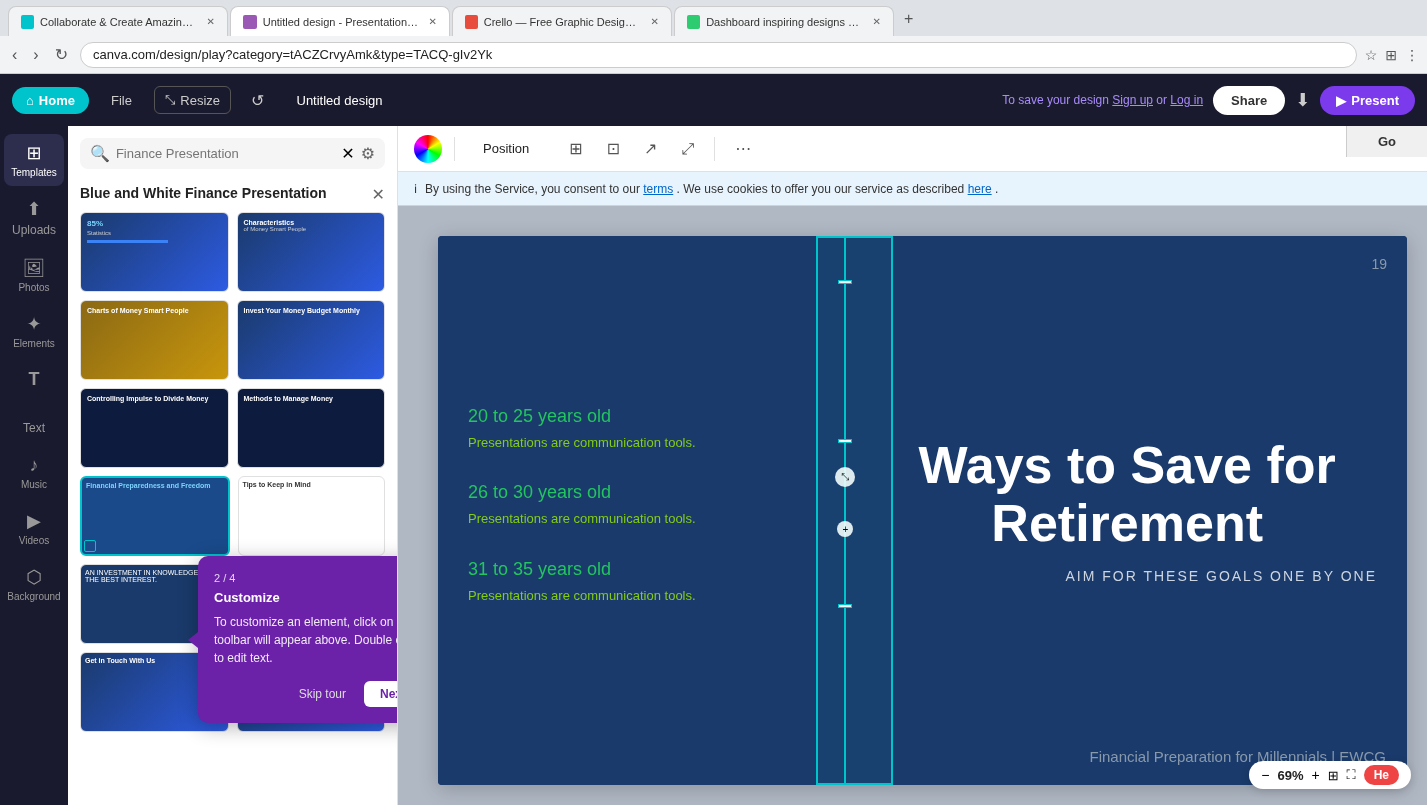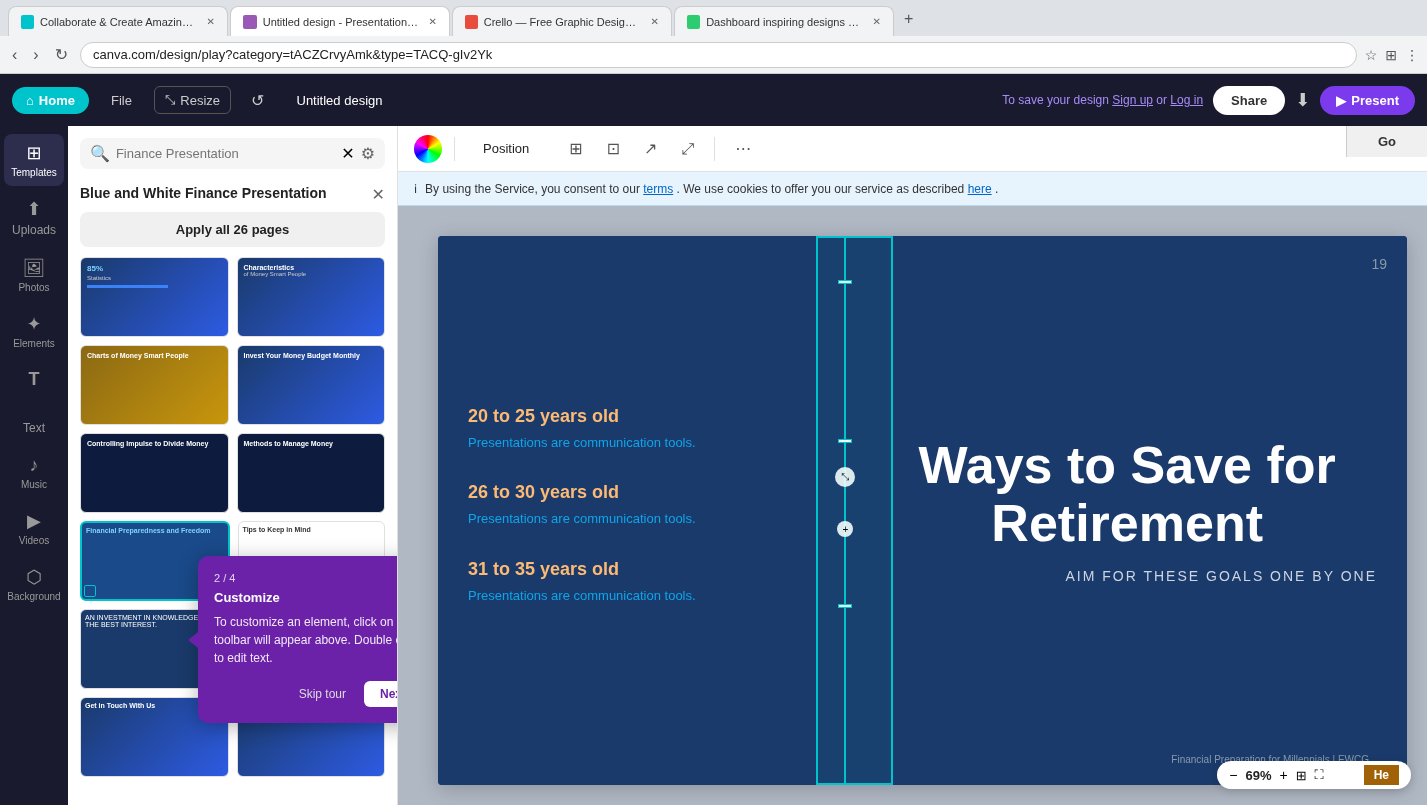--- a/index.html
+++ b/index.html
@@ -82,26 +82,26 @@
     .cookie-banner { background: #e8f4fd; border-bottom: 1px solid #b8d9f0; padding: 8px 16px; display: flex; align-items: center; gap: 8px; font-size: 12px; color: #333; }
     .cookie-banner a { color: #0066cc; }
 
     
     .slide-canvas { position: absolute; top: 30px; left: 40px; right: 20px; bottom: 20px; background: #1a3a6b; border-radius: 4px; overflow: hidden; box-shadow: 0 4px 20px rgba(0,0,0,0.2); }
 
     
     .slide-content { position: relative; width: 100%; height: 100%; background: #1a3a6b; display: flex; }
     .slide-left { width: 42%; padding: 40px 30px; display: flex; flex-direction: column; justify-content: center; gap: 20px; }
     .age-group { margin-bottom: 10px; }
-    .age-label { color: #fdba74; font-size: 18px; font-weight: 700; margin-bottom: 6px; }
-    .age-desc { color: #0ea5e9; font-size: 13px; line-height: 1.5; }
+    .age-label { color: #22c55e; font-size: 18px; font-weight: 400; margin-bottom: 6px; }
+    .age-desc { color: #84cc16; font-size: 13px; line-height: 1.5; }
     .slide-right { width: 58%; display: flex; flex-direction: column; justify-content: center; align-items: flex-end; padding: 30px; position: relative; }
     .main-title { color: #fff; font-size: 52px; font-weight: 900; text-align: center; line-height: 1.1; }
     .main-subtitle { color: #cdd5e0; font-size: 14px; text-align: center; letter-spacing: 2px; margin-top: 16px; }
-    .footer-text { position: absolute; bottom: 20px; right: 38px; color: #8899aa; font-size: 10px; }
+    .footer-text { position: absolute; bottom: 20px; right: 21px; color: #8899aa; font-size: 15px; }
     .page-num { position: absolute; top: 20px; right: 20px; color: #8899aa; font-size: 14px; }
 
     
     .bottom-bar { position: absolute; bottom: 16px; right: 16px; display: flex; align-items: center; gap: 8px; background: #fff; border-radius: 20px; padding: 4px 12px; box-shadow: 0 2px 8px rgba(0,0,0,0.15); font-size: 13px; }
     .bottom-bar .zoom-level { font-weight: 600; color: #222; }
     .bottom-bar .zoom-btn { background: none; border: none; cursor: pointer; font-size: 14px; }
 
     
     .go-btn { position: absolute; right: 0; top: 0; background: #f0f0f0; border: none; border-left: 1px solid #ccc; padding: 8px 31px; font-size: 13px; font-weight: 600; cursor: pointer; color: #333; }
   </style>
@@ -230,21 +230,20 @@
       </div>
     </div>
 
     <div class="template-title">
       <div class="template-title-row">
         <h3>Blue and White Finance Presentation</h3>
         <span class="close-icon">✕</span>
       </div>
     </div>
 
-    <button class="apply-btn">Apply all 26 pages</button>
 
     <div class="template-grid">
 
       <div class="template-row">
         <div class="template-thumb thumb-blue">
           <div style="padding:6px; color:#fff;">
             <div style="font-size:8px; font-weight:700; color:#7dd3fc;">85%</div>
             <div style="font-size:6px; color:#ccc; margin-top:2px;">Statistics</div>
             <div style="margin-top:4px; background:#3b82f6; height:3px; width:60%;"></div>
           </div>
@@ -391,17 +390,17 @@
           <div class="footer-text">Financial Preparation for Millennials | EWCG</div>
         </div>
       </div>
 
       <div class="bottom-bar">
         <button class="zoom-btn">−</button>
         <span class="zoom-level">69%</span>
         <button class="zoom-btn">+</button>
         <span style="cursor:pointer;">⊞</span>
         <span style="cursor:pointer;">⛶</span>
-        <button style="background:#a16207; color:#fff; border:none; border-radius:0; padding:3px 10px; font-size:12px; font-weight:700; cursor:pointer;margin-left:32px;">He</button>
+        <button style="background:#ef4444; color:#fff; border:none; border-radius:10px; padding:3px 10px; font-size:12px; font-weight:700; cursor:pointer;">He</button>
       </div>
     </div>
   </div>
 </div>
 
 </body></html>

